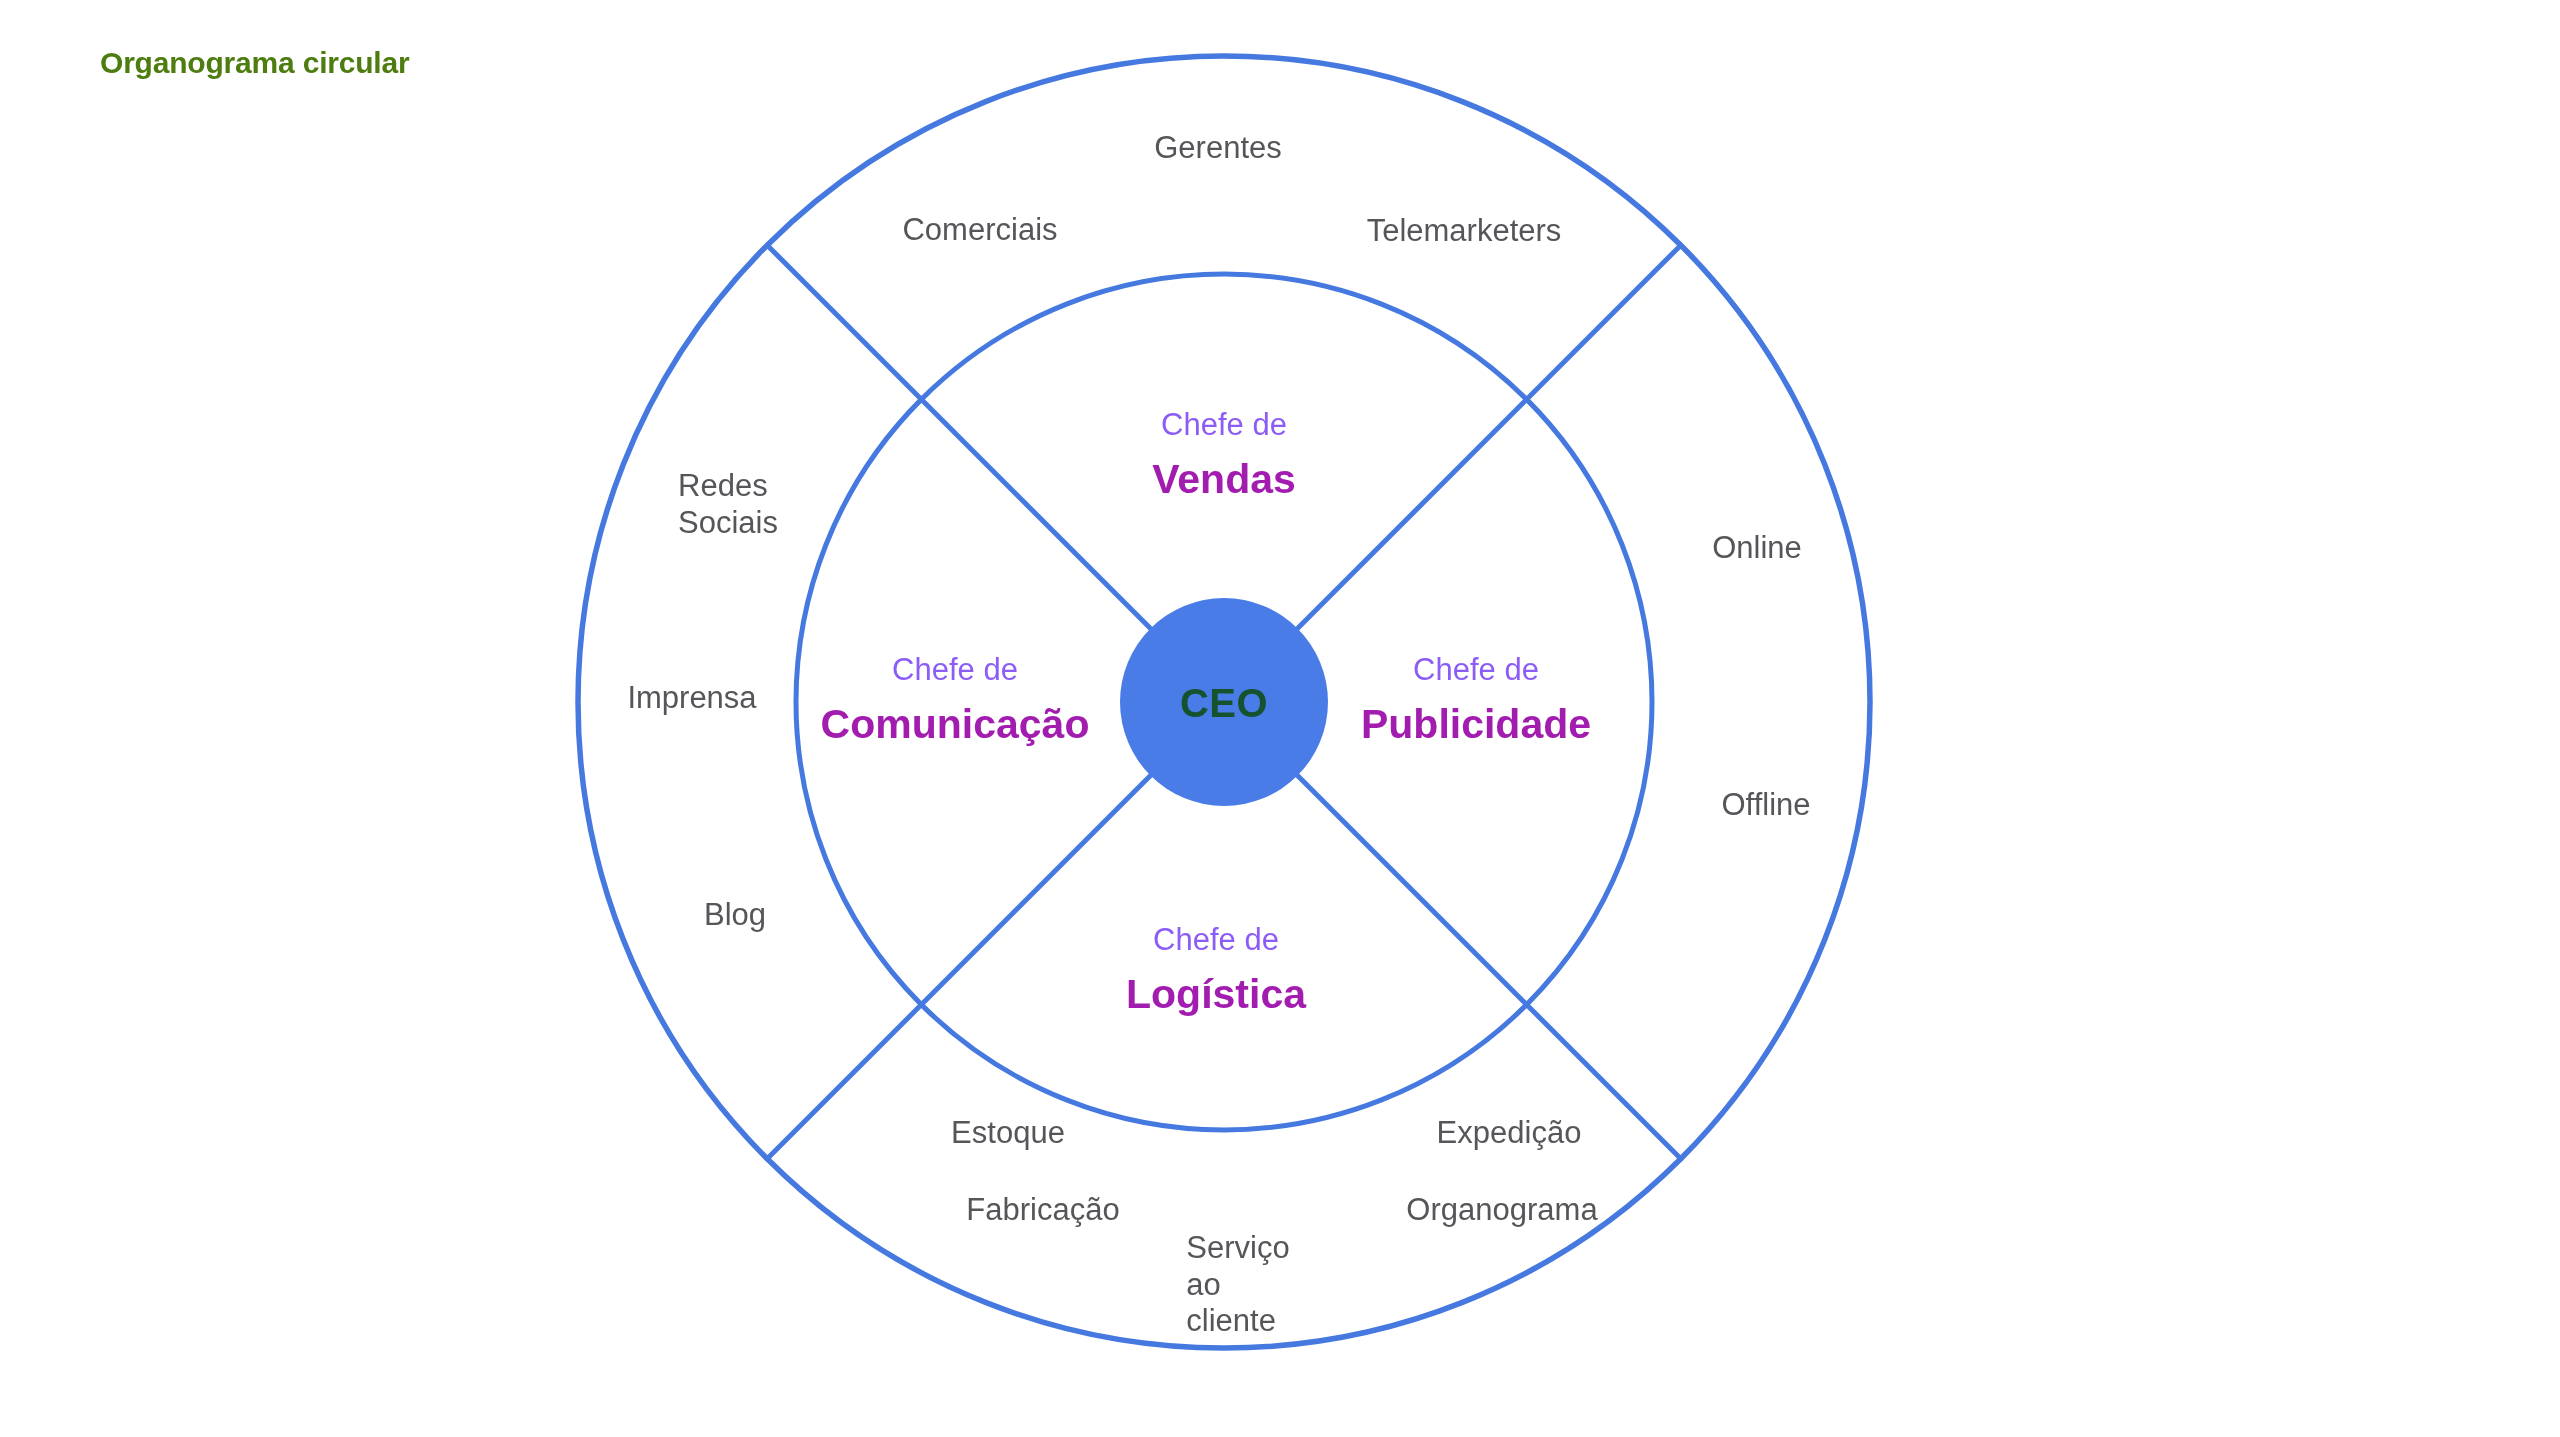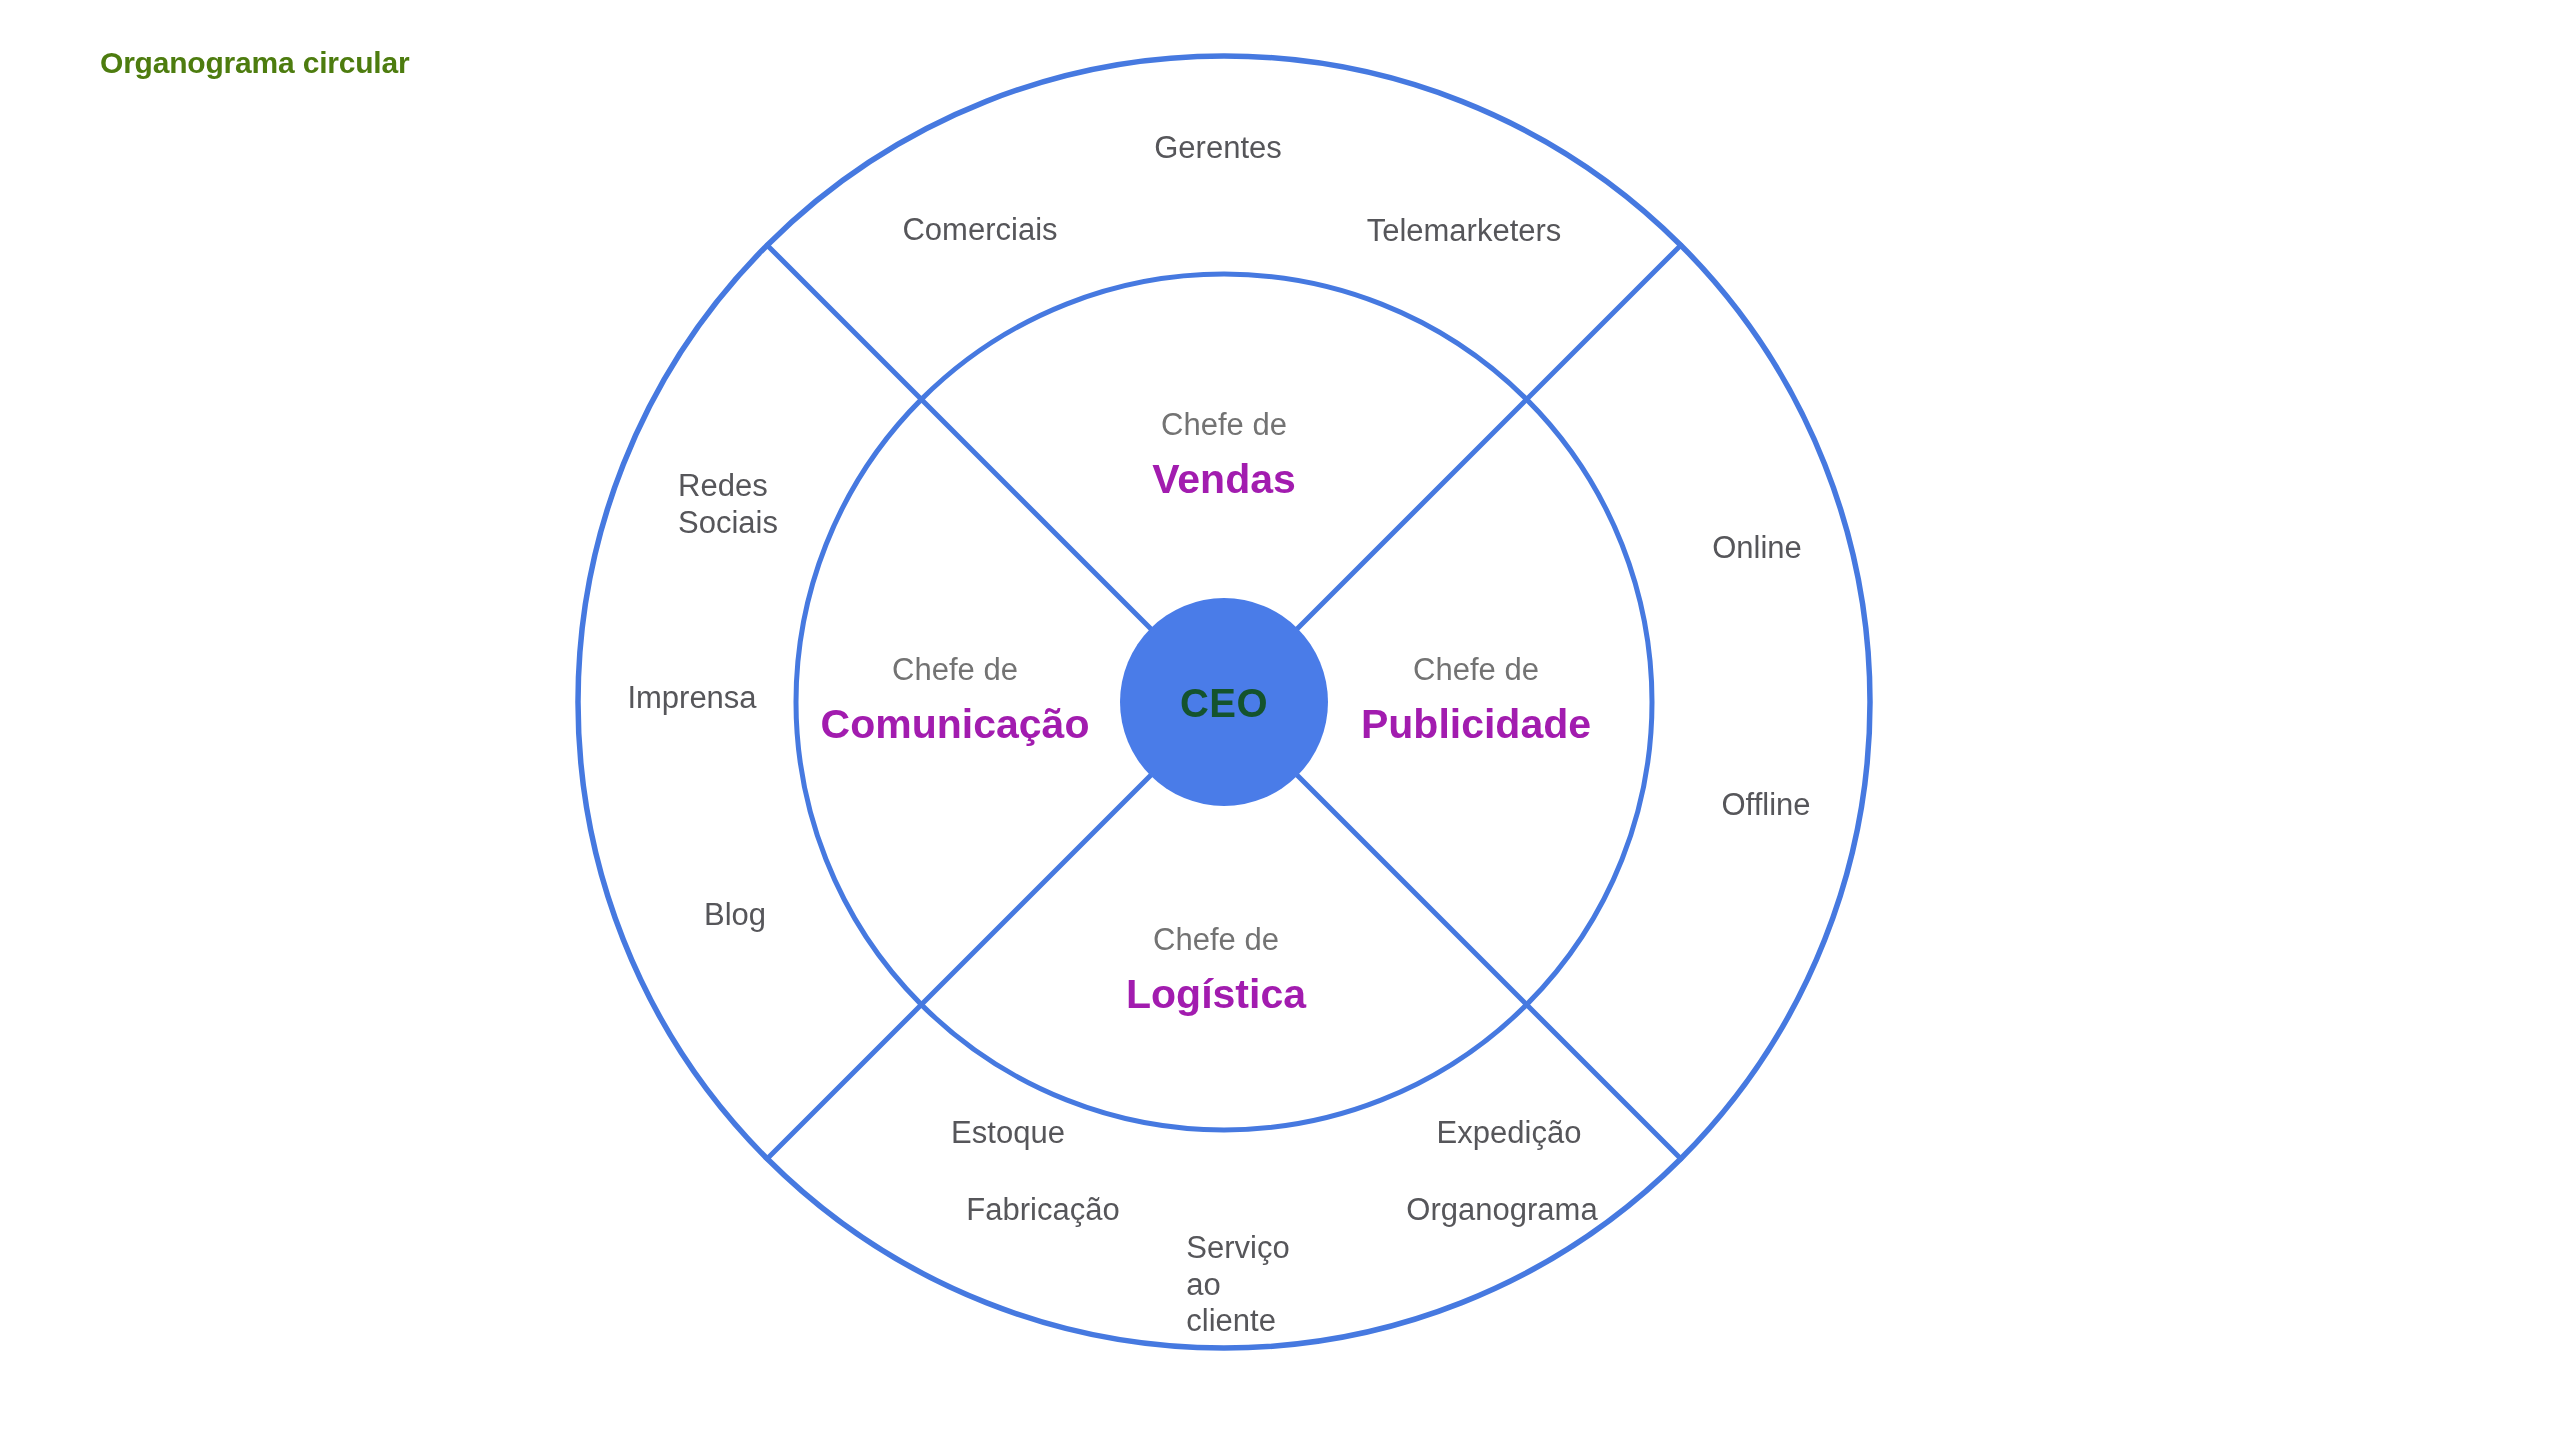--- a/index.html
+++ b/index.html
@@ -52,21 +52,21 @@
   }
 
   .mid-label {
     position: absolute;
     transform: translate(-50%, -50%);
     text-align: center;
     line-height: 1.18;
   }
   .mid-label .pre {
     display: block;
-    color: #737373;
+    color: #8b5cf6;
     font-size: 31px;
     font-weight: normal;
     white-space: nowrap;
   }
   .mid-label .main {
     display: block;
     color: #a21caf;
     font-size: 41px;
     font-weight: bold;
     white-space: nowrap;

